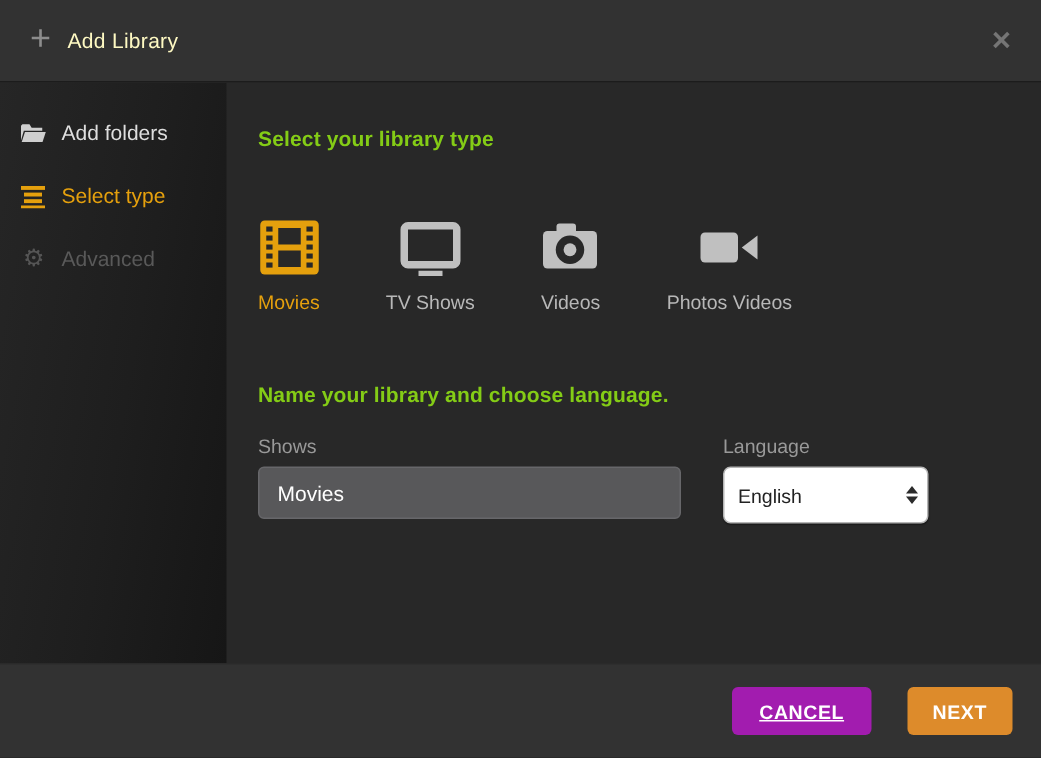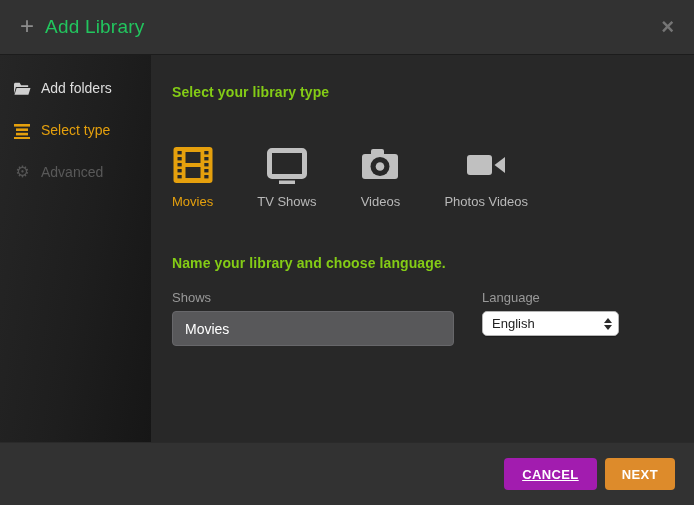--- a/index.html
+++ b/index.html
@@ -8,21 +8,21 @@
 
   .dialog { width: 694px; height: 505px; display: flex; flex-direction: column; background: #282828; }
 
   
   .header {
     height: 55px; flex: 0 0 55px; background: #323232;
     border-bottom: 1px solid #1c1c1c;
     display: flex; align-items: center; padding: 0 20px; position: relative;
   }
   .plus-icon { color: #8d8d8d; font-size: 24px; font-weight: 400; line-height: 1; margin-right: 11px; margin-top: -2px; }
-  .header-title { color: #22c55e; font-size: 19px; font-weight: 400; letter-spacing: 0.2px; }
+  .header-title { color: #fef9c3; font-size: 14px; font-weight: 400; letter-spacing: 0.2px; }
   .close-icon {
     position: absolute; right: 20px; top: 50%; transform: translateY(-50%);
     color: #757575; font-size: 22px; font-weight: 700; line-height: 1; cursor: pointer;
   }
 
   
   .body { flex: 1 1 auto; display: flex; min-height: 0; }
 
   .sidebar {
     width: 151px; flex: 0 0 151px;
@@ -53,21 +53,21 @@
   .field-label { color: #999999; font-size: 13px; display: block; }
   .name-group { width: 282px; }
   .name-input {
     margin-top: 6px; width: 282px; height: 35px;
     background: #58585a; border: 1px solid #67676a; border-radius: 4px;
     color: #ffffff; font-size: 14px; padding: 0 12px;
     font-family: "Liberation Sans", sans-serif; outline: none;
   }
   .language-group { width: 137px; }
   .select-box {
-    margin-top: 6px; width: 137px; height: 25px; background: #ffffff;
+    margin-top: 6px; width: 137px; height: 38px; background: #ffffff;
     border: 1px solid #b5b5b5; border-radius: 5px;
     display: flex; align-items: center; justify-content: space-between;
     padding: 0 6px 0 9px; cursor: pointer;
     box-shadow: 0 1px 1px rgba(0,0,0,0.35);
   }
   .select-value { color: #222222; font-size: 13px; }
   .select-arrows { display: flex; flex-direction: column; gap: 2px; align-items: center; }
   .arrow-up { width: 0; height: 0; border-left: 4px solid transparent; border-right: 4px solid transparent; border-bottom: 5px solid #2b2b2b; }
   .arrow-down { width: 0; height: 0; border-left: 4px solid transparent; border-right: 4px solid transparent; border-top: 5px solid #2b2b2b; }
 
@@ -75,21 +75,21 @@
   .footer {
     height: 63px; flex: 0 0 63px; background: #323232; border-top: 1px solid #2a2a2a;
     display: flex; align-items: center; justify-content: flex-end; padding-right: 19px; gap: 8px;
   }
   .btn {
     height: 32px; border: none; border-radius: 4px; color: #ffffff;
     font-size: 13px; font-weight: 700; letter-spacing: 0.4px; cursor: pointer;
     font-family: "Liberation Sans", sans-serif; padding: 0 18px;
   }
   .btn-cancel { background: #a21caf; text-decoration: underline; }
-  .btn-next { background: #dd8b2b; padding: 0 17px; }
+  .btn-next { background: #dd8b2b; padding: 0 17px; margin-left: 16px; }
 </style>
 </head>
 <body>
 
 <div class="dialog">
 
   <div class="header">
     <span class="plus-icon">+</span>
     <span class="header-title">Add Library</span>
     <span class="close-icon">×</span>

